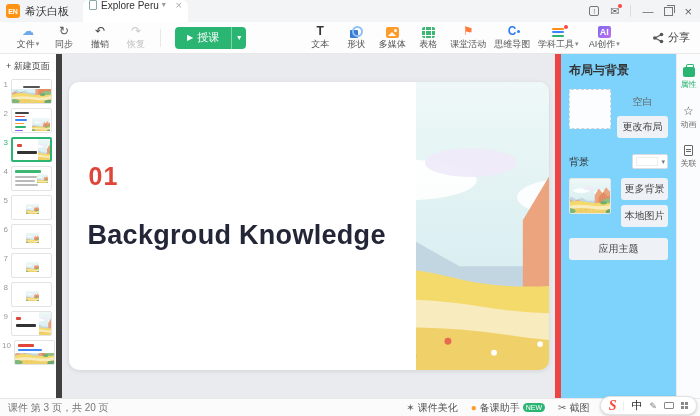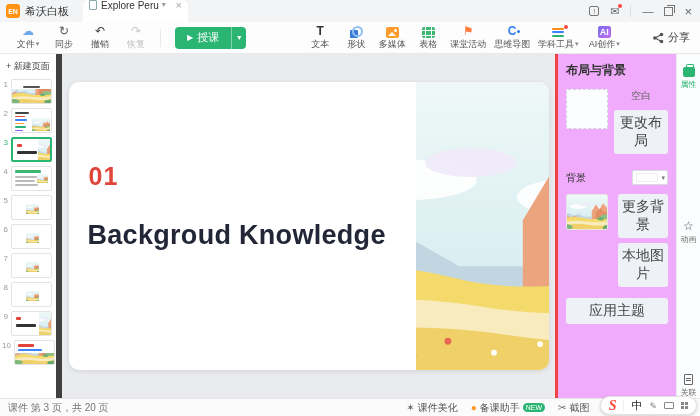--- a/index.html
+++ b/index.html
@@ -91,38 +91,38 @@
   .chip-c { left:14px; top:8px; width:13px; height:10px; }
   .chip-t { left:15px; top:2px; width:12px; height:9px; }
 
   .canvas { flex:1; display:flex; align-items:center; justify-content:center; position:relative; }
   .slide-card { width:480px; height:288px; background:#fff; border-radius:10px; box-shadow:0 1px 5px rgba(0,0,0,.10); position:relative; overflow:hidden; }
   .slide-ls { position:absolute; top:0; right:0; width:133px; height:100%; }
   .sec-num { position:absolute; left:20px; top:80px; font-size:25px; font-weight:bold; color:#e0453a; letter-spacing:1px; }
   .slide-title { position:absolute; left:19px; top:138px; font-size:27px; font-weight:bold; color:#222636; letter-spacing:.3px; white-space:nowrap; }
 
   
-  .rpanel { width:121px; background:#f0abfc; border-left:3px solid #ef4444; padding:8px 8px 0; }
+  .rpanel { width:121px; background:#7dd3fc; border-left:6px solid #ef4444; padding:8px 8px 0; }
   .rp-title { font-size:12px; font-weight:bold; color:#333; }
   .layout-row { display:flex; gap:6px; margin-top:10px; }
   .layout-preview { width:42px; height:40px; border:1px dashed #ccd3dc; border-radius:2px; background:#fcfdfe; flex:none; }
   .layout-col { flex:1; display:flex; flex-direction:column; gap:7px; align-items:stretch; }
-  .layout-name { font-size:10px; color:#666; text-align:center; margin-top:0; }
-  .btn { background:#eef1f6; border-radius:3px; font-size:14px; color:#444; text-align:center; padding:4px 0; width:100%; cursor:default; }
+  .layout-name { font-size:10px; color:#666; text-align:center; margin-top:6px; }
+  .btn { background:#eef1f6; border-radius:3px; font-size:10px; color:#444; text-align:center; padding:4px 0; width:100%; cursor:default; }
   .bg-head { display:flex; justify-content:space-between; align-items:center; margin-top:16px; }
   .bg-label { font-size:10px; color:#333; }
   .color-dd { width:36px; height:15px; border:1px solid #d9dde3; border-radius:2px; background:#fff; display:flex; align-items:center; justify-content:flex-end; padding-right:2px; }
   .color-dd .sw { width:22px; height:9px; background:#fff; border:1px solid #eee; margin-right:3px; }
   .color-dd .ca { font-size:7px; color:#777; }
   .bg-row2 { display:flex; gap:10px; margin-top:9px; }
   .bg-thumb { width:42px; height:36px; border-radius:2px; overflow:hidden; border:1px solid #e6e6e6; flex:none; }
   .bg-btncol { flex:1; display:flex; flex-direction:column; gap:5px; }
   .apply-btn { margin-top:11px; }
 
-  .rtabs { width:24px; background:#fbfcfd; border-left:1px solid #ececec; display:flex; flex-direction:column; align-items:center; padding-top:10px; gap:15px;justify-content:space-between; }
+  .rtabs { width:24px; background:#fbfcfd; border-left:1px solid #ececec; display:flex; flex-direction:column; align-items:center; padding-top:10px; gap:15px; }
   .rtab { display:flex; flex-direction:column; align-items:center; gap:2px; font-size:8px; color:#666; }
   .rtab.active { color:#2bb573; }
   .ric-bag { width:12px; height:10px; background:#2bb573; border-radius:2px; position:relative; margin-top:3px; }
   .ric-bag::before { content:""; position:absolute; top:-3px; left:3px; width:6px; height:4px; border:1.5px solid #2bb573; border-bottom:none; border-radius:2px 2px 0 0; }
   .ric-star { font-size:12px; line-height:12px; color:#555; }
   .ric-doc { width:9px; height:11px; border:1px solid #666; border-radius:1px; position:relative; }
   .ric-doc::after { content:""; position:absolute; left:1px; top:3px; width:5px; height:1px; background:#666; box-shadow:0 2px 0 #666; }
 
   
   .statusbar { position:absolute; left:0; right:0; bottom:0; height:18px; background:#fbfbfc; border-top:1px solid #e7e7e7; display:flex; align-items:center; padding:0 8px; font-size:10px; color:#777; }

